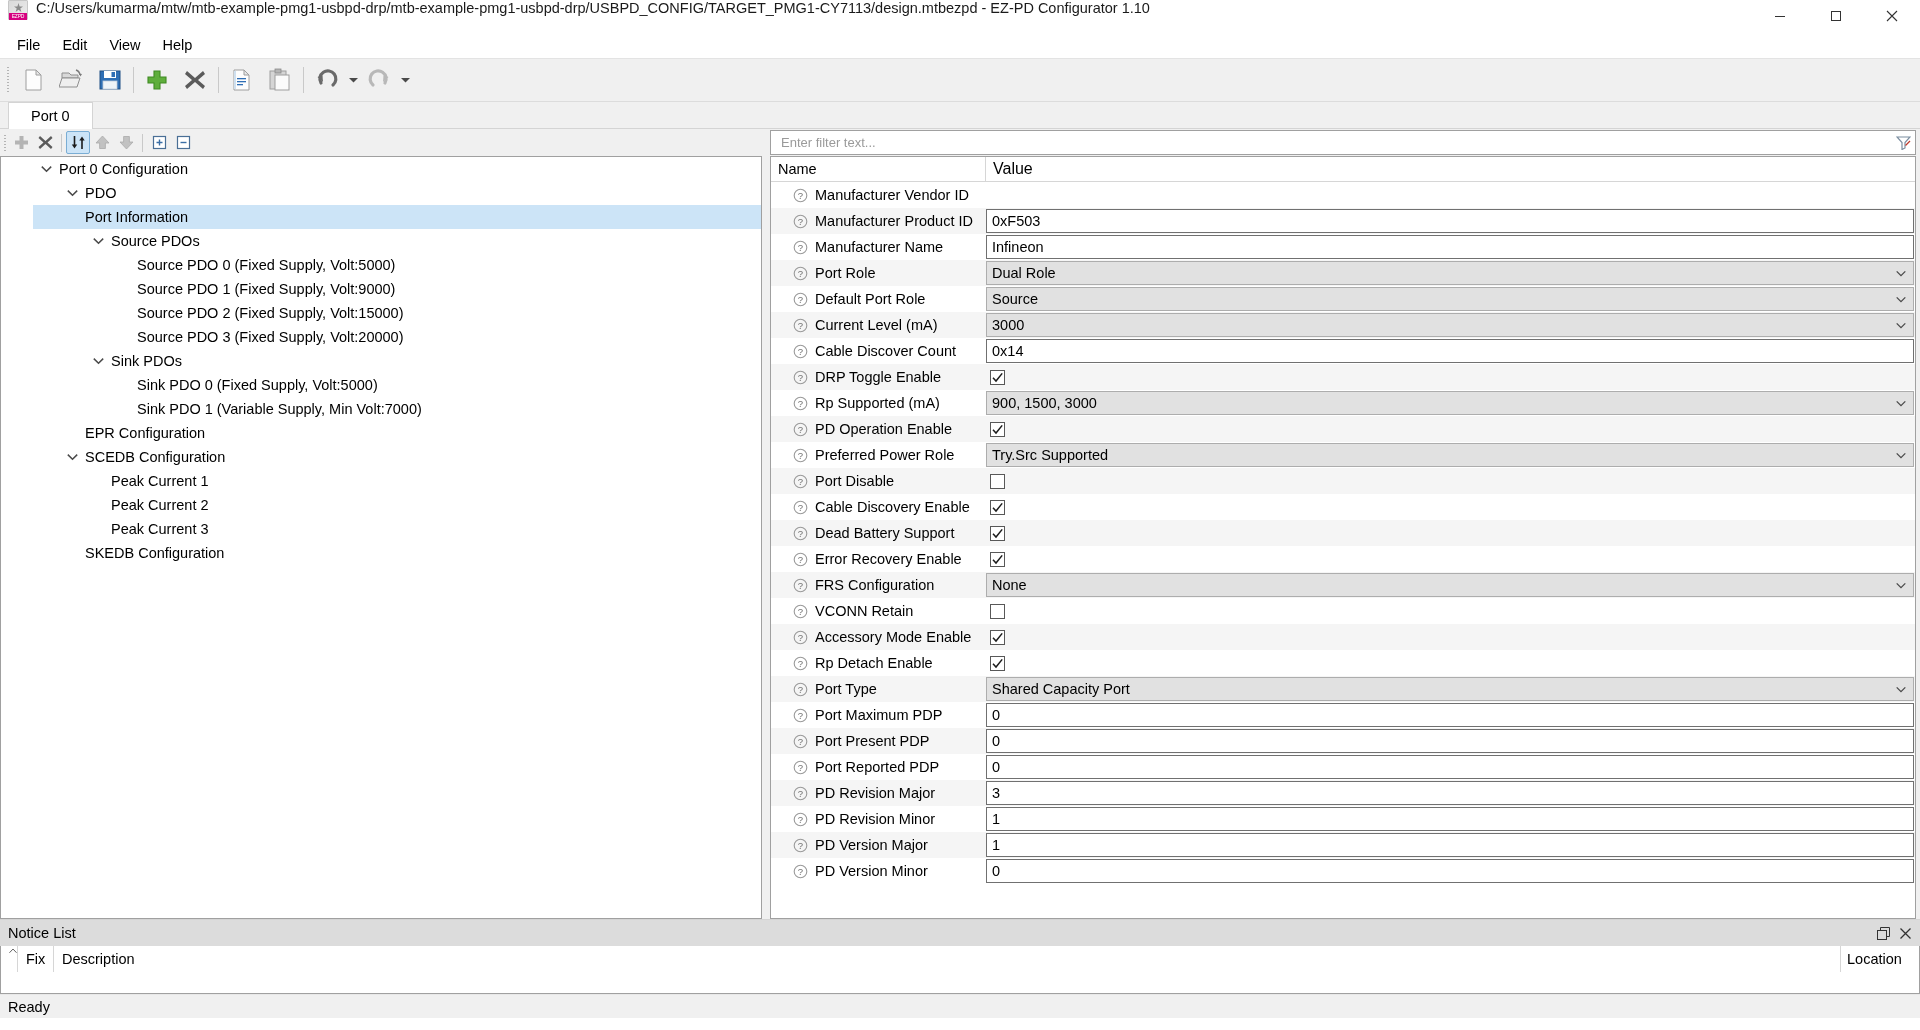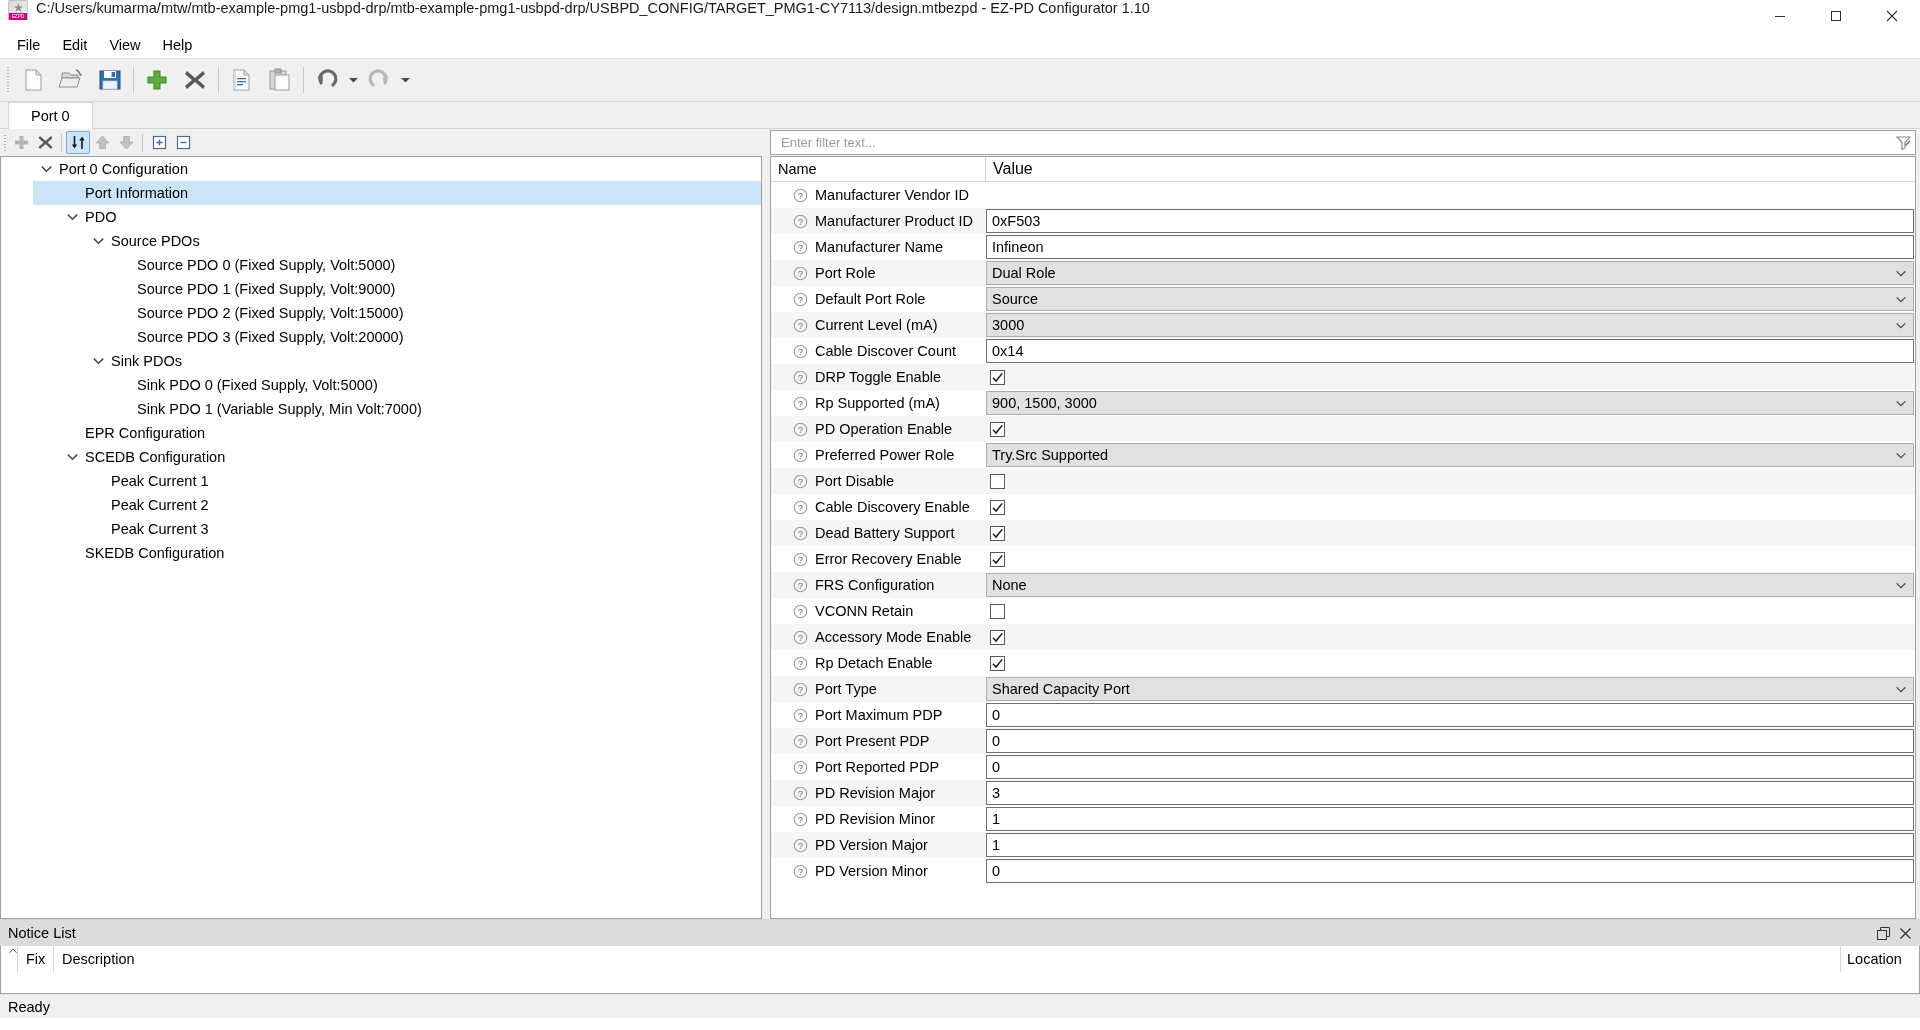--- a/index.html
+++ b/index.html
@@ -594,31 +594,31 @@
 
     <div id="tree">
         <div class="tree-row">
           <div class="tw" style="margin-left: 0px;">
             <svg width="11" height="8" viewBox="0 0 11 8" class="chev">
               <path d="M0.8 1.6 L5.5 6.2 L10.2 1.6" fill="none" stroke="#4a4a4a" stroke-width="1.5"></path>
             </svg>
           </div>
           <span>Port 0 Configuration</span>
         </div>
-        <div class="tree-row selected">
-          <div class="tw" style="margin-left: 26px;"></div>
-          <span>Port Information</span>
-        </div>
         <div class="tree-row">
           <div class="tw" style="margin-left: 26px;">
             <svg width="11" height="8" viewBox="0 0 11 8" class="chev">
               <path d="M0.8 1.6 L5.5 6.2 L10.2 1.6" fill="none" stroke="#4a4a4a" stroke-width="1.5"></path>
             </svg>
           </div>
           <span>PDO</span>
+        </div>
+        <div class="tree-row selected">
+          <div class="tw" style="margin-left: 26px;"></div>
+          <span>Port Information</span>
         </div>
         <div class="tree-row">
           <div class="tw" style="margin-left: 52px;">
             <svg width="11" height="8" viewBox="0 0 11 8" class="chev">
               <path d="M0.8 1.6 L5.5 6.2 L10.2 1.6" fill="none" stroke="#4a4a4a" stroke-width="1.5"></path>
             </svg>
           </div>
           <span>Source PDOs</span>
         </div>
         <div class="tree-row">

